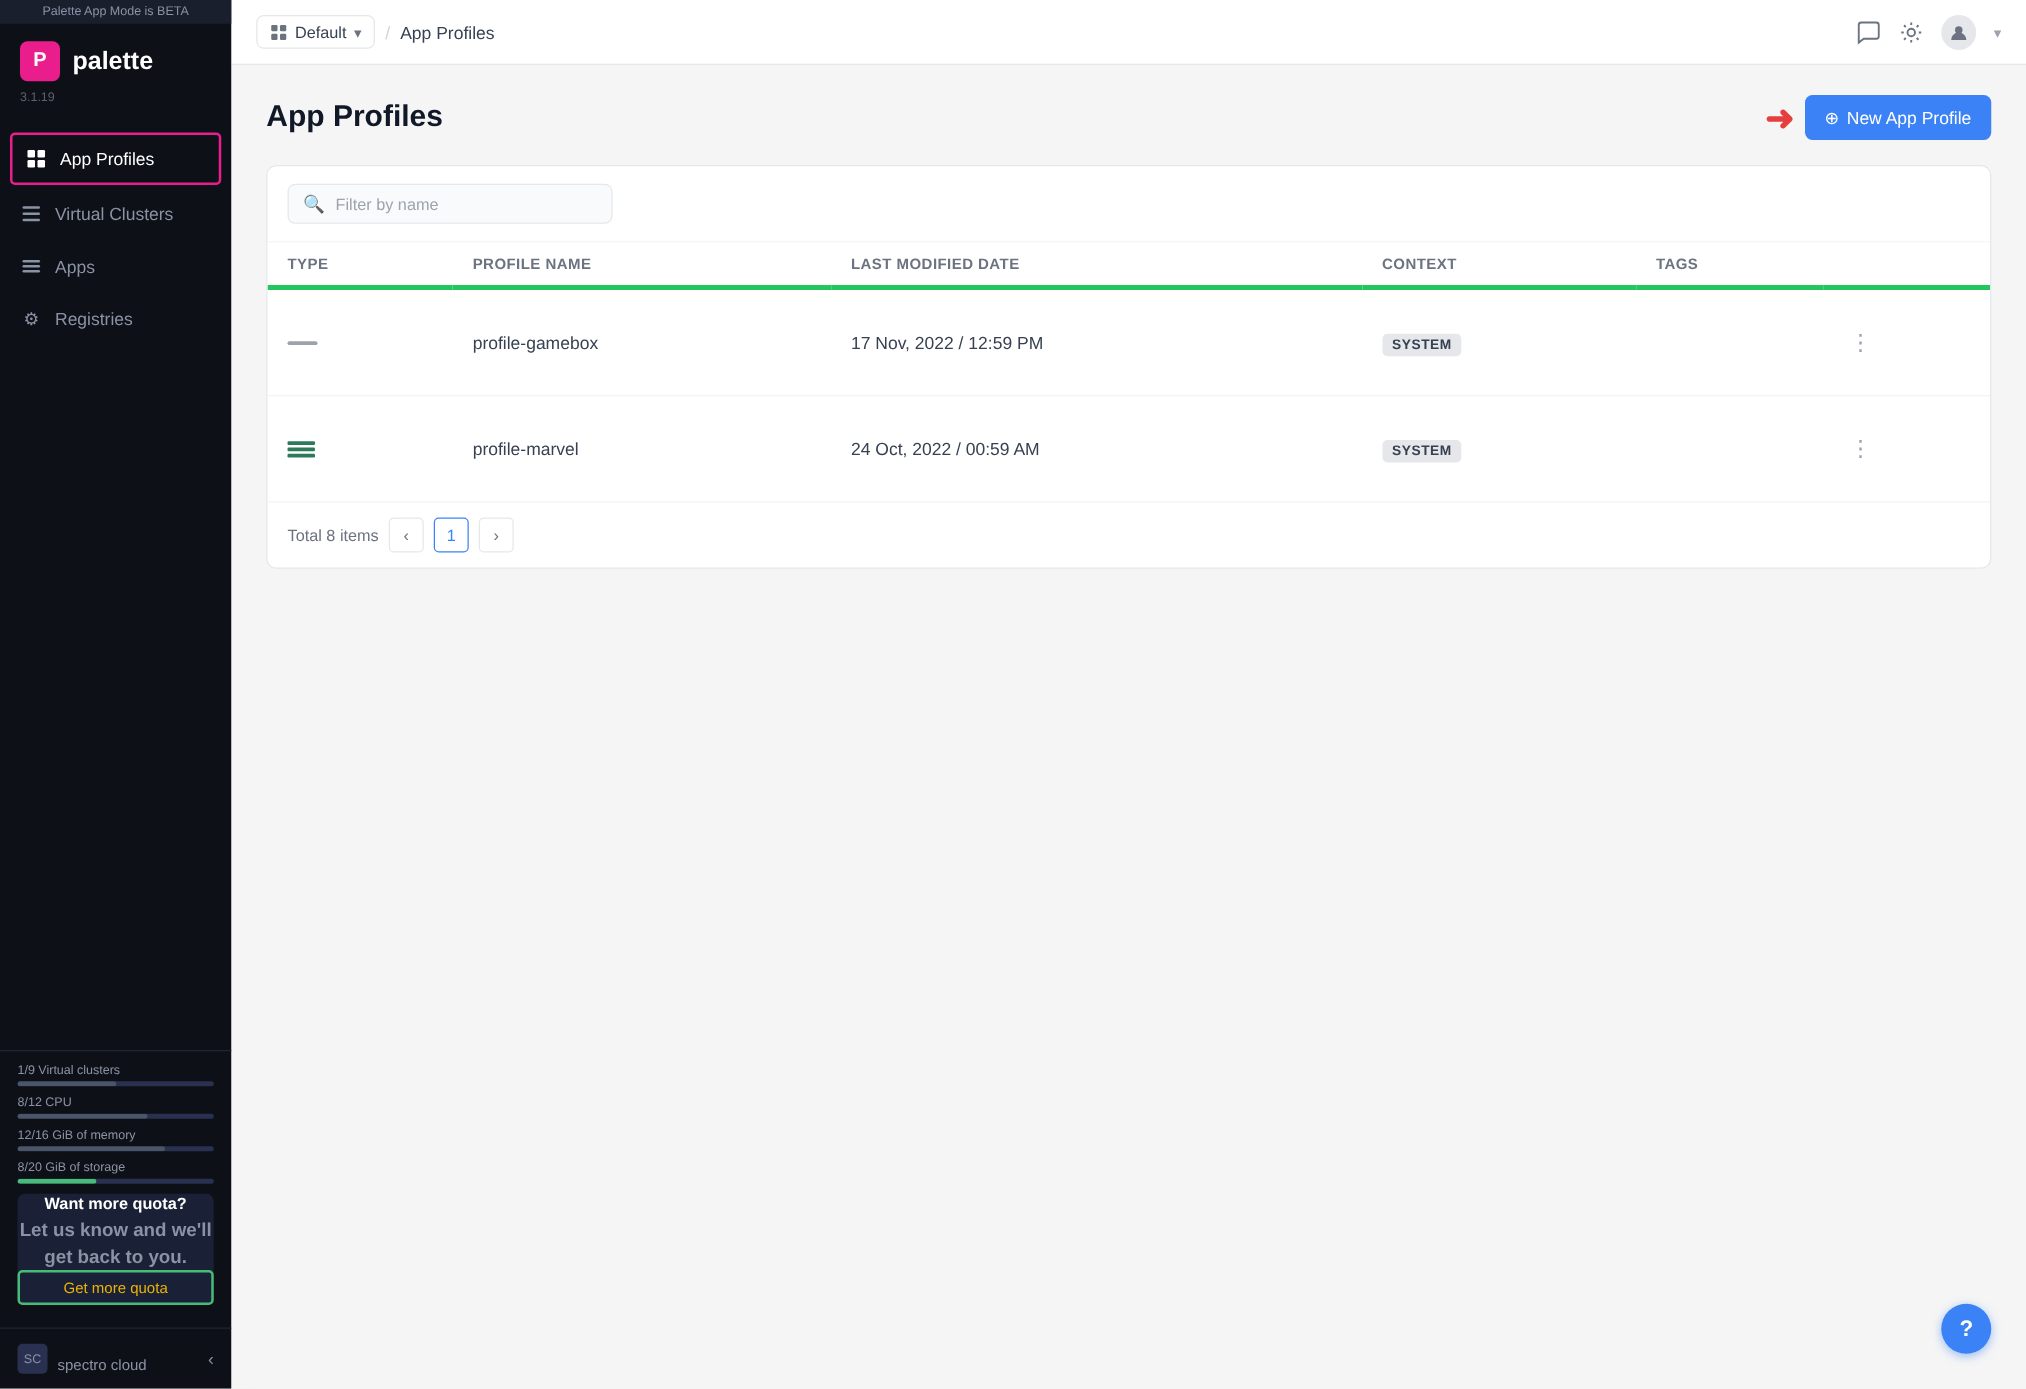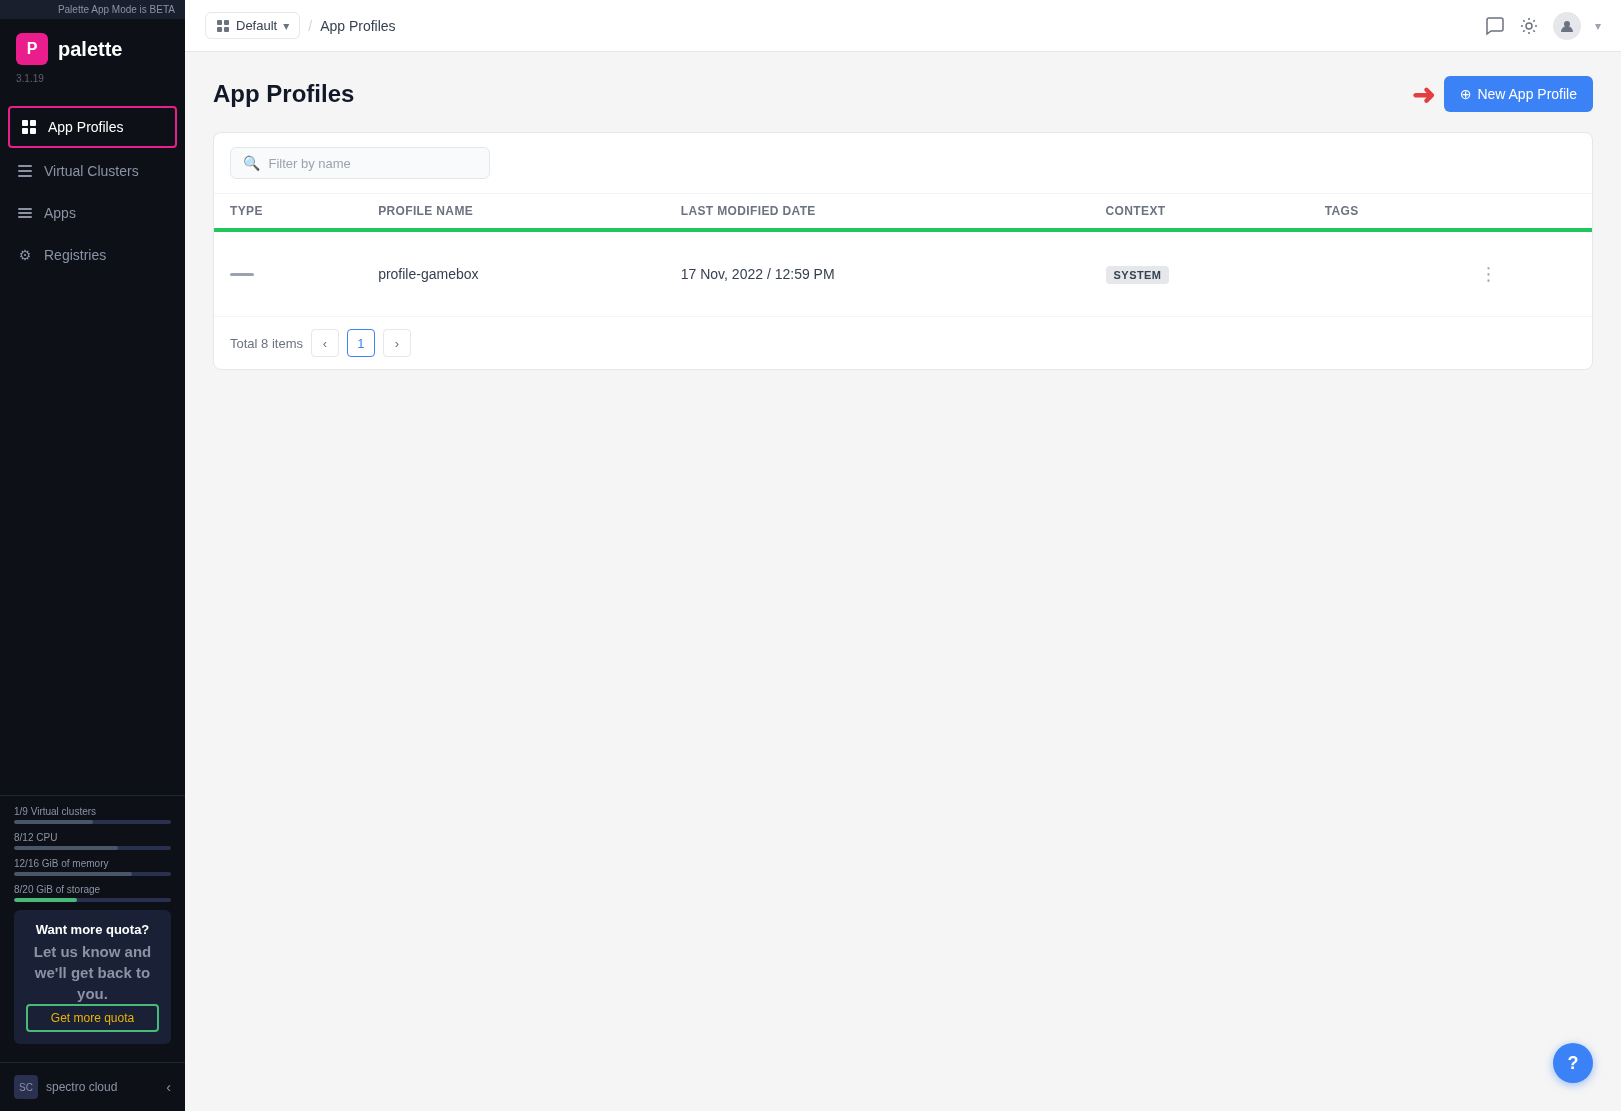--- a/index.html
+++ b/index.html
@@ -14,21 +14,21 @@
       display: flex;
       flex-direction: column;
       height: 100vh;
       position: relative;
     }
     .sidebar-beta-banner {
       background: #1a1f2e;
       font-size: 10px;
       color: #8b92a5;
       padding: 4px 10px;
-      text-align: right;
+      text-align: center;
     }
     .sidebar-logo {
       display: flex;
       align-items: center;
       padding: 14px 16px 8px;
       gap: 10px;
     }
     .logo-icon {
       width: 32px;
       height: 32px;
@@ -104,21 +104,20 @@
     .quota-fill {
       height: 100%;
       background: #4a5568;
       border-radius: 2px;
     }
     .quota-fill.green { background: #48bb78; }
 
     .quota-promo {
       background: #1a2035;
       border-radius: 6px;
-      padding: 12px;
       margin: 8px 0;
       text-align: center;
     }
     .quota-promo-title {
       font-size: 13px;
       font-weight: 600;
       color: #fff;
       margin-bottom: 4px;
     }
     .quota-promo-sub {
@@ -140,21 +139,21 @@
 
     .sidebar-footer {
       display: flex;
       align-items: center;
       justify-content: space-between;
       padding: 12px 14px;
       border-top: 1px solid #1e2535;
     }
     .sidebar-footer-brand {
       display: flex;
-      align-items: center;
+      align-items: flex-end;
       gap: 8px;
       font-size: 12px;
       color: #8b92a5;
     }
     .sidebar-footer-icon {
       width: 24px;
       height: 24px;
       background: #2a3050;
       border-radius: 4px;
       display: flex;
@@ -609,20 +608,38 @@
             <td>17 Nov, 2022 / 12:59 PM</td>
             <td>
               <span class="context-badge">SYSTEM</span>
             </td>
             <td></td>
             <td>
               <div class="row-menu-btn">⋮</div>
             </td>
           </tr>
 
+          <tr>
+            <td>
+              <div class="profile-type-icon-layers">
+                <span></span>
+                  <span></span>
+                  <span></span>
+              </div>
+            </td>
+            <td>profile-marvel</td>
+            <td>24 Oct, 2022 / 00:59 AM</td>
+            <td>
+              <span class="context-badge">SYSTEM</span>
+            </td>
+            <td></td>
+            <td>
+              <div class="row-menu-btn">⋮</div>
+            </td>
+          </tr>
         </tbody>
       </table>
 
       <div class="table-footer">
         <span>Total 8 items</span>
         <button class="page-nav-btn">‹</button>
         <div class="page-num">1</div>
         <button class="page-nav-btn">›</button>
       </div>
     </div>

